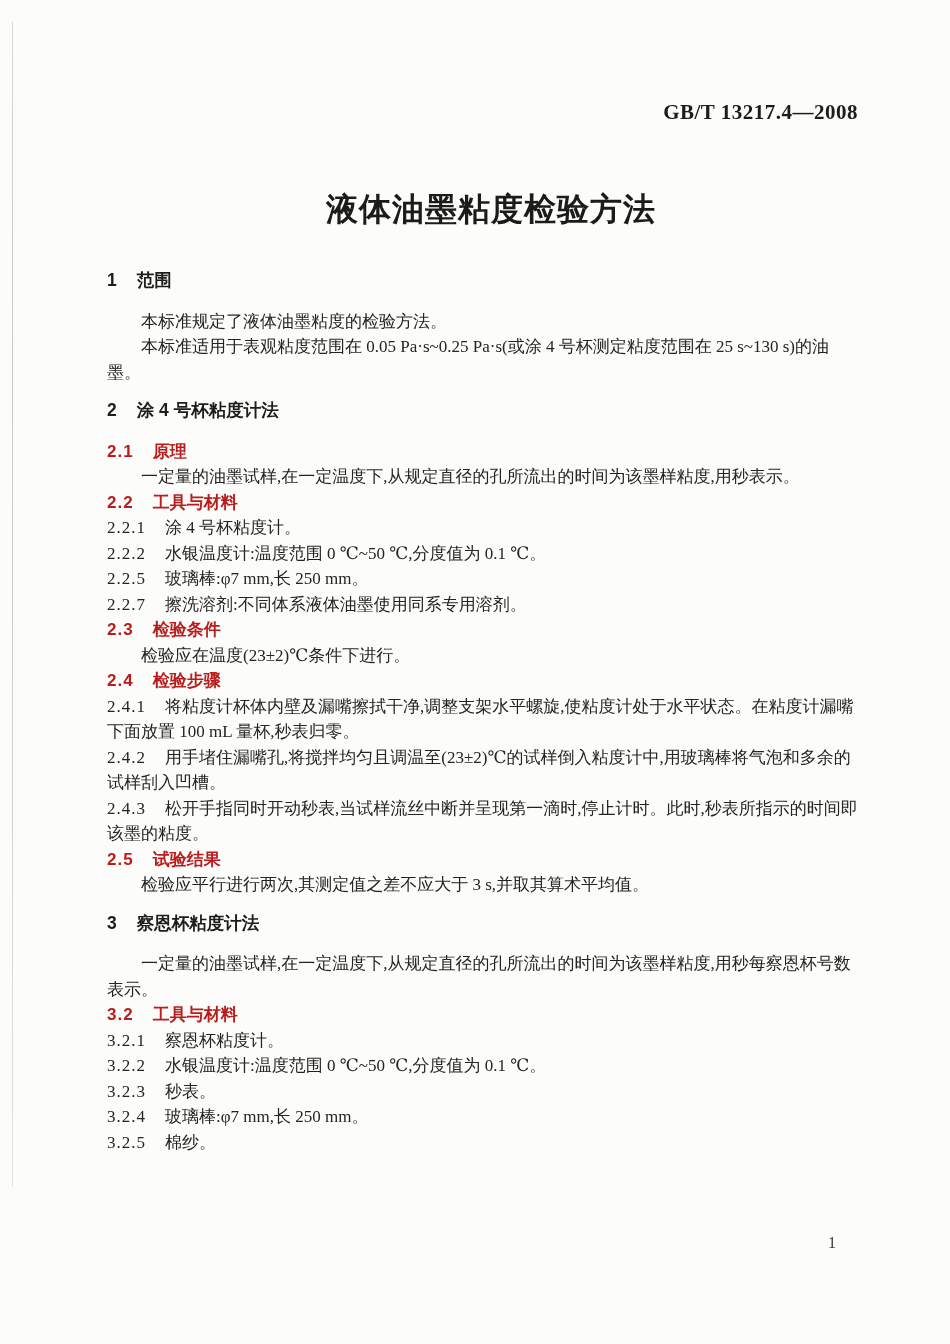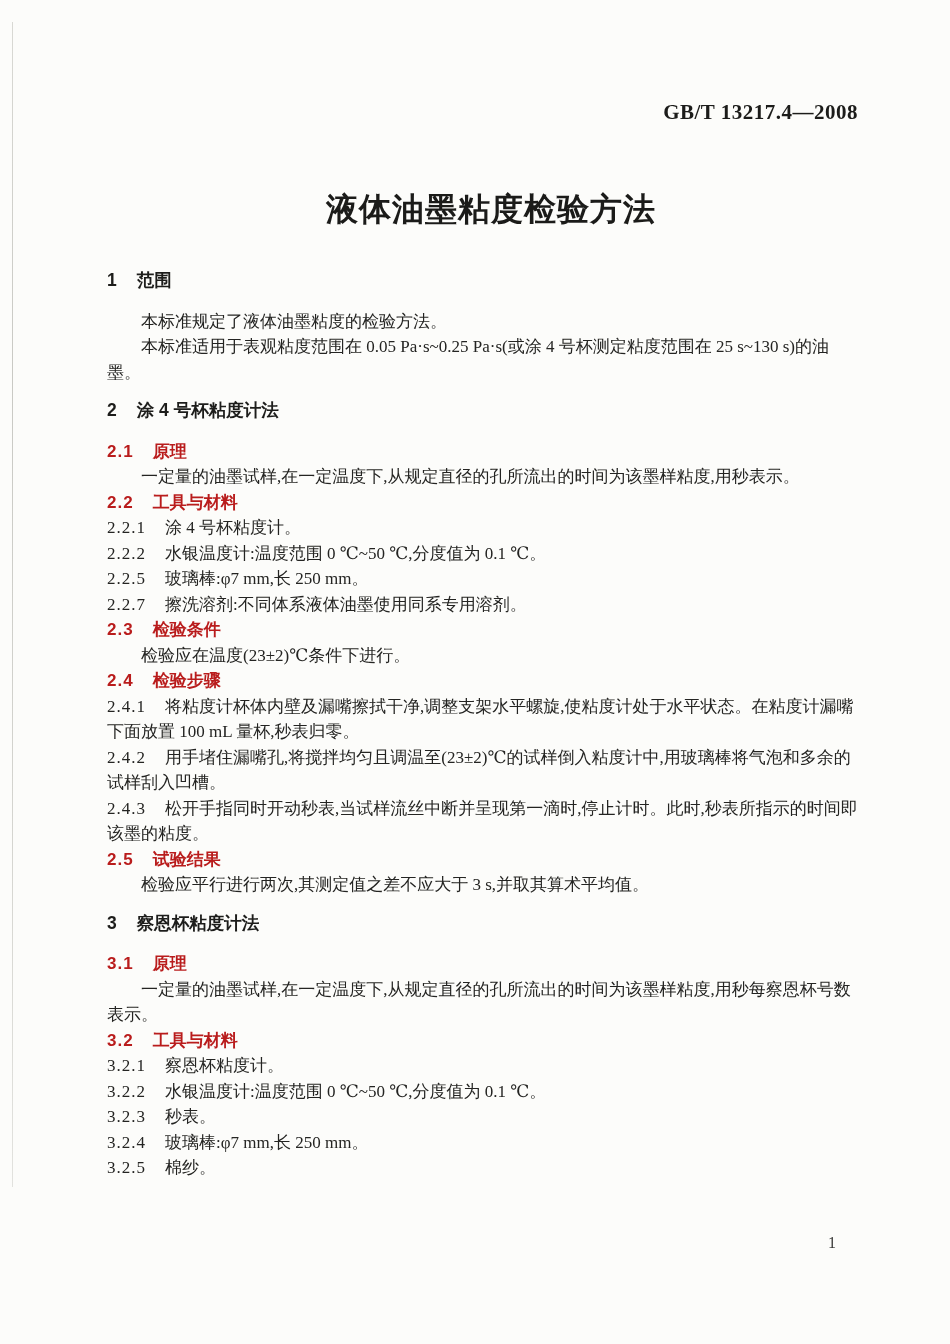--- a/index.html
+++ b/index.html
@@ -110,21 +110,20 @@
       <div class="blk-item"><span class="clause-num">2.2.7</span><span>擦洗溶剂:不同体系液体油墨使用同系专用溶剂。</span></div>
       <div class="blk-h2"><span class="clause-num">2.3</span><span>检验条件</span></div>
       <div class="blk-p"><span>检验应在温度(23±2)℃条件下进行。</span></div>
       <div class="blk-h2"><span class="clause-num">2.4</span><span>检验步骤</span></div>
       <div class="blk-item"><span class="clause-num">2.4.1</span><span>将粘度计杯体内壁及漏嘴擦拭干净,调整支架水平螺旋,使粘度计处于水平状态。在粘度计漏嘴下面放置 100 mL 量杯,秒表归零。</span></div>
       <div class="blk-item"><span class="clause-num">2.4.2</span><span>用手堵住漏嘴孔,将搅拌均匀且调温至(23±2)℃的试样倒入粘度计中,用玻璃棒将气泡和多余的试样刮入凹槽。</span></div>
       <div class="blk-item"><span class="clause-num">2.4.3</span><span>松开手指同时开动秒表,当试样流丝中断并呈现第一滴时,停止计时。此时,秒表所指示的时间即该墨的粘度。</span></div>
       <div class="blk-h2"><span class="clause-num">2.5</span><span>试验结果</span></div>
       <div class="blk-p"><span>检验应平行进行两次,其测定值之差不应大于 3 s,并取其算术平均值。</span></div>
       <div class="blk-h1"><span class="clause-num">3</span><span>察恩杯粘度计法</span></div>
-      <div class="blk-h2"><span class="clause-num">3.1</span><span>原理</span></div>
       <div class="blk-p"><span>一定量的油墨试样,在一定温度下,从规定直径的孔所流出的时间为该墨样粘度,用秒每察恩杯号数表示。</span></div>
       <div class="blk-h2"><span class="clause-num">3.2</span><span>工具与材料</span></div>
       <div class="blk-item"><span class="clause-num">3.2.1</span><span>察恩杯粘度计。</span></div>
       <div class="blk-item"><span class="clause-num">3.2.2</span><span>水银温度计:温度范围 0 ℃~50 ℃,分度值为 0.1 ℃。</span></div>
       <div class="blk-item"><span class="clause-num">3.2.3</span><span>秒表。</span></div>
       <div class="blk-item"><span class="clause-num">3.2.4</span><span>玻璃棒:φ7 mm,长 250 mm。</span></div>
       <div class="blk-item"><span class="clause-num">3.2.5</span><span>棉纱。</span></div>
     </div>
 
   <div class="page-number">1</div>

